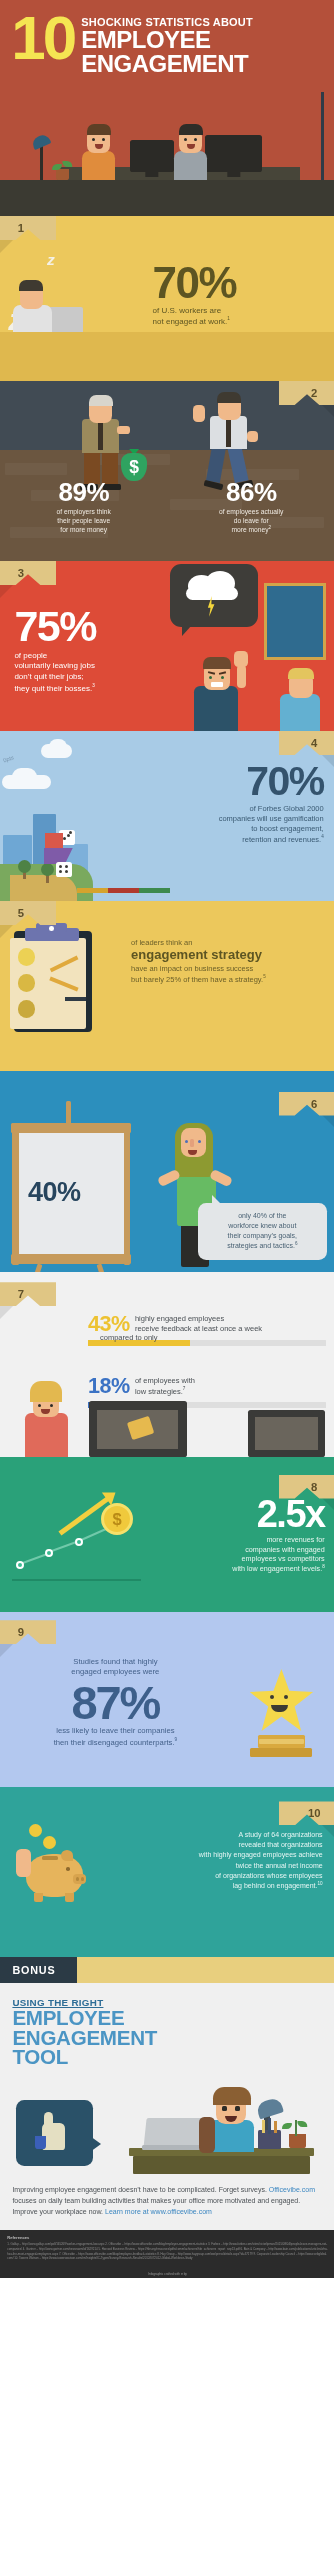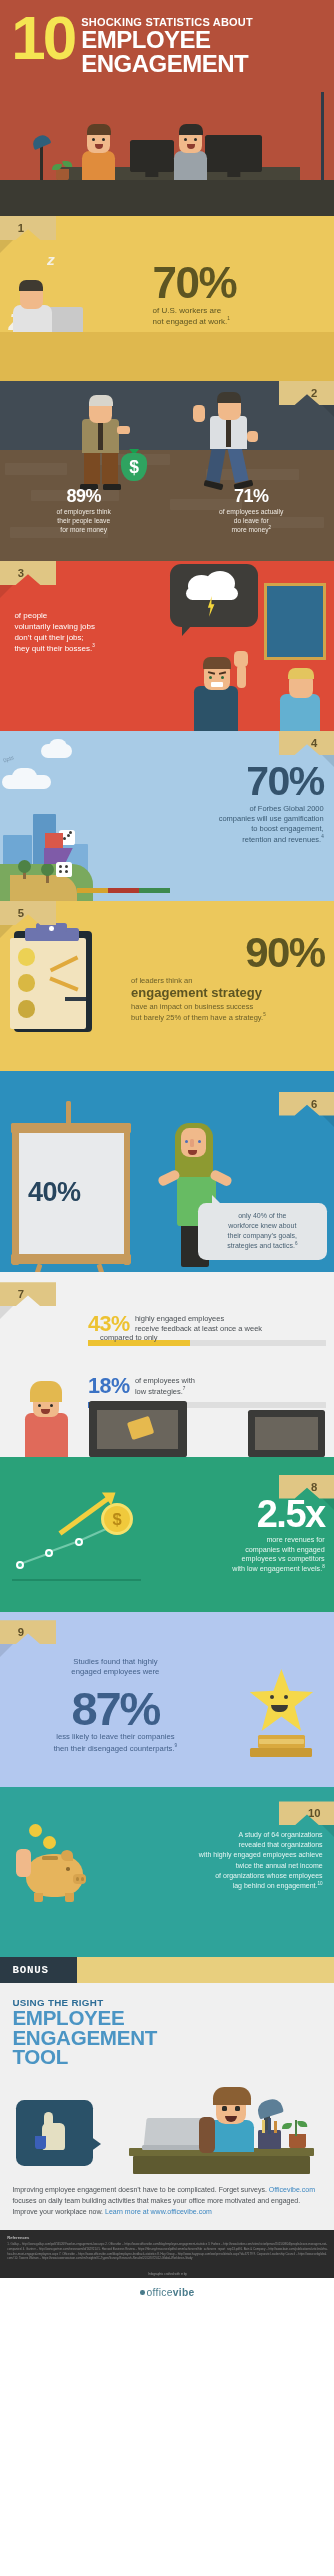--- a/index.html
+++ b/index.html
@@ -67,21 +67,21 @@
 
   .desk-s1 { position:absolute; left:0; right:0; bottom:0; height:49px; background:#dfb84e; }
   .laptop { position:absolute; width:40px; height:25px; background:#c9c9c9; border-radius:2.1px 2.1px 0 0; }
 
   
   .s2 { background:#414b54; height:180px; }
   .s2 .floor { position:absolute; left:0; right:0; bottom:0; height:111px; background:#6b5640; }
   .brick { position:absolute; background:rgba(255,255,255,.045); border-radius:1px; }
   .s2 .cols { position:absolute; left:0; right:0; bottom:27px; display:flex; z-index:5; }
   .s2 .col { flex:1; text-align:center; }
-  .num-white { font-size:18px; line-height:1; font-weight:bold; color:#fff; letter-spacing:-0.5px; }
+  .num-white { font-size:26px; line-height:1; font-weight:bold; color:#fff; letter-spacing:-0.5px; }
   .cap-white { font-size:6.7px; line-height:1.35; color:#efeae2; margin-top:2.1px; }
 
   .moneybag { position:absolute; width:26px; height:28px; background:#2fa360; border-radius:40% 40% 46% 46%/30% 30% 56% 56%; }
   .moneybag .dollar { position:absolute; inset:0; display:flex; align-items:center; justify-content:center;
     font-size:17.5px; font-weight:bold; color:#fff; }
   .bagtie { position:absolute; width:10.3px; height:6.2px; background:#18a04f; clip-path:polygon(0 0,100% 0,50% 100%); }
 
   
   .s3 { background:#dd4b37; height:170px; }
   .bubble-dark { position:absolute; background:#3e3d39; border-radius:11.3px; }
@@ -161,26 +161,26 @@
   .cap10 { font-size:7px; line-height:1.4; color:#e6f6f4; text-align:right; }
   .num10 { font-size:49px; font-weight:bold; color:#fff; letter-spacing:-2.1px; line-height:.9; }
   .piggy { position:absolute; width:57px; height:43px; background:#e6b45c; border-radius:46% 46% 44% 44%; }
   .pigear { position:absolute; width:12.4px; height:11.3px; background:#d8a44e; border-radius:50% 50% 0 50%; }
   .pigsnout { position:absolute; width:13.4px; height:10.3px; background:#d8a44e; border-radius:4.1px; }
   .pigleg { position:absolute; width:9.3px; height:9.3px; background:#d8a44e; border-radius:0 0 2.1px 2.1px; }
   .coin10 { position:absolute; width:13.4px; height:13.4px; border-radius:50%; background:#f0c93c; }
 
   
   .bonusbar { background:#2b3a45; height:26px; position:relative; display:flex; align-items:center; }
-  .bonusbar .bwordwrap { background:#2b3a45; padding-left:12.4px; z-index:3;font-family:Liberation Mono, monospace; }
+  .bonusbar .bwordwrap { background:#2b3a45; padding-left:12.4px; z-index:3; }
   .bonus-word { font-size:10.8px; font-weight:bold; color:#fff; letter-spacing:0.8px; }
   .bonus-stripe { position:absolute; left:77px; right:0; top:0; bottom:0; background:#e8cf7e; }
 
   .bonus { background:#f0f0f0; height:247px; position:relative; }
-  .b-t1 { font-size:9.8px; font-weight:bold; color:#2e6d96; letter-spacing:0.3px; }
+  .b-t1 { font-size:9.8px; font-weight:bold; color:#2e6d96; letter-spacing:0.3px;text-decoration:underline; }
   .b-t2 { font-size:20.6px; font-weight:bold; color:#4b95c4; line-height:.94; letter-spacing:-0.3px; }
   .thumbbox { position:absolute; background:#2a5168; border-radius:8.2px; }
   .thumbbox:after{ content:""; position:absolute; right:-8.2px; bottom:14.4px; width:0;height:0;
     border-left:11.3px solid #2a5168; border-top:8.2px solid transparent; border-bottom:8.2px solid transparent; }
   .thumb { position:absolute; width:23px; height:27px; background:#e4dfc2; border-radius:5.2px 5.2px 3.1px 3.1px; }
   .thumbup { position:absolute; width:9.3px; height:13.4px; background:#e4dfc2; border-radius:4.6px 4.6px 0 0; }
   .cuff { position:absolute; width:11.3px; height:13.4px; background:#3b5fb8; border-radius:0 0 3.1px 3.1px; }
   .b-copy { position:absolute; left:12.4px; right:12.4px; bottom:12.4px; font-size:7px; line-height:1.6; color:#4b5055; }
   .lnk { color:#3b86c0; }
   .desk10 { position:absolute; background:#6f6b38; border-radius:1px; }
@@ -323,21 +323,21 @@
     <div class="cols">
       <div class="col">
         <div class="num-white">89%</div>
         <div class="cap-white">
           <span>of employers think</span><br>
           <span>their people leave</span><br>
           <span>for more money</span>
         </div>
       </div>
       <div class="col">
-        <div class="num-white">71%</div>
+        <div class="num-white">86%</div>
         <div class="cap-white">
           <span>of employees actually</span><br>
           <span>do leave for</span><br>
           <span>more money</span><span class="sup">2</span>
         </div>
       </div>
     </div>
   </section>
 
   <section class="sec s3">
@@ -349,20 +349,21 @@
     <div class="bubble-dark" style="left:170px;top:3.1px;width:88px;height:63px;">
       <div class="cloudw" style="left:17.5px;top:11.3px;width:27px;height:21.6px;"></div>
       <div class="cloudw" style="left:35px;top:7.2px;width:30px;height:25px;"></div>
       <div class="cloudw" style="left:15.5px;top:23px;width:52px;height:13.4px;border-radius:7.2px;"></div>
       <div class="bolt" style="left:36px;top:32px;"></div>
     </div>
 
     <div class="frame" style="right:9.3px;top:21.6px;width:62px;height:77px;"></div>
 
     <div style="position:absolute;left:14.4px;top:46px;width:165px;">
+      <div style="font-size:43px;line-height:.92;font-weight:bold;color:#fff;letter-spacing:-1.5px;">75%</div>
       <div style="font-size:8px;line-height:1.34;color:#fff;margin-top:4.1px;">
         <span>of people</span><br>
         <span>voluntarily leaving jobs</span><br>
         <span>don’t quit their jobs;</span><br>
         <span>they quit their bosses.</span><span class="sup">3</span>
       </div>
     </div>
 
     <div class="person" style="left:185px;bottom:0;width:67px;height:98px;">
       <div style="position:absolute;left:9.3px;bottom:0;width:44px;height:45px;background:#2c5268;border-radius:6.2px 6.2px 0 0;"></div>
@@ -451,21 +452,20 @@
 
     <div class="smiley" style="left:17.5px;top:47px;width:17.5px;height:17.5px;"></div>
     <div class="smiley" style="left:17.5px;top:73px;width:17.5px;height:17.5px;background:#d9b843;"></div>
     <div class="smiley" style="left:17.5px;top:99px;width:17.5px;height:17.5px;background:#c9a93c;"></div>
 
     <div class="pencil" style="left:49px;top:61px;width:30px;height:3.6px;transform:rotate(-26deg);"></div>
     <div class="pencil" style="left:49px;top:81px;width:30px;height:3.6px;transform:rotate(22deg);"></div>
     <div style="position:absolute;left:65px;top:96px;width:20.6px;height:3.6px;background:#2f3b45;"></div>
 
     <div class="s5txt">
-      <div style="font-size:42px;line-height:.9;font-weight:bold;color:#5d5522;letter-spacing:-1.5px;">90%</div>
       <div class="line-olive-sm" style="margin-top:4.1px;text-align:left;padding-left:12.4px;">of leaders think an</div>
       <div class="line-olive-lg" style="text-align:left;padding-left:12.4px;">engagement strategy</div>
       <div class="line-olive-sm" style="text-align:left;padding-left:12.4px;margin-top:1.5px;">have an impact on business success</div>
       <div class="line-olive-sm" style="text-align:left;padding-left:12.4px;">
         <span>but barely 25% of them have a strategy.</span><span class="sup">5</span>
       </div>
     </div>
   </section>
 
   <section class="sec s6">
@@ -588,21 +588,21 @@
     <div class="ribbon left" style="top:8.2px;">
       <span class="rnum">9</span>
     </div>
     <div class="ribshadow left" style="top:32px;"></div>
 
     <div style="position:absolute;left:12.4px;top:45px;width:206px;text-align:center;">
       <div class="cap-navy9">
         <span>Studies found that highly</span><br>
         <span>engaged employees were</span>
       </div>
-      <div class="num-navy9" style="margin-top:10px;">87%</div>
+      <div class="num-navy9" style="margin-top:4px;">87%</div>
       <div class="cap-navy9" style="margin-top:2.1px;">
         <span>less likely to leave their companies</span><br>
         <span>then their disengaged counterparts.</span><span class="sup">9</span>
       </div>
     </div>
 
     <div class="star" style="right:20.6px;top:57px;"></div>
     <div style="position:absolute;right:47px;top:83px;width:4.1px;height:4.1px;border-radius:50%;background:#3b3a33;"></div>
     <div style="position:absolute;right:61px;top:83px;width:4.1px;height:4.1px;border-radius:50%;background:#3b3a33;"></div>
     <div style="position:absolute;right:47px;top:93px;width:17.5px;height:7.2px;border-radius:0 0 8.2px 8.2px;background:#3b3a33;"></div>
@@ -695,18 +695,15 @@
       <span>Improving employee engagement doesn’t have to be complicated. Forget surveys. </span><span class="lnk">Officevibe.com</span><span> focuses on daily team building activities that makes your office more motivated and engaged.</span><br>
       <span>Improve your workplace now. </span><span class="lnk">Learn more at www.officevibe.com</span>
     </div>
   </section>
 
   <div class="refs">
     <h4>References</h4>
     <p>1. Gallup – http://www.gallup.com/poll/165269/worker-engagement-low.aspx  2. Officevibe – https://www.officevibe.com/blog/employee-engagement-statistics  3. Forbes – http://www.forbes.com/sites/victorlipman/2015/08/04/people-leave-managers-not-companies/  4. Gartner – http://www.gartner.com/newsroom/id/1629214  5. Harvard Business Review – https://hbr.org/resources/pdfs/comm/achievers/hbr_achievers_report_sep13.pdf  6. Bain &amp; Company – http://www.bain.com/publications/articles/who-has-the-most-engaged-employees.aspx  7. Officevibe – https://www.officevibe.com/blog/employee-feedback-statistics  8. Hay Group – http://www.haygroup.com/ww/press/details.aspx?id=37179  9. Corporate Leadership Council – https://www.cebglobal.com/  10. Towers Watson – https://www.towerswatson.com/en/Insights/IC-Types/Survey-Research-Results/2012/07/2012-Global-Workforce-Study</p>
   </div>
   <div class="madewith">Infographic crafted with ♥ by</div>
-  <div class="logo">
-    <span class="dot"></span><span class="lt"><span>office</span><b>vibe</b></span>
-  </div>
 
 </div>
 
 
 </body></html>

